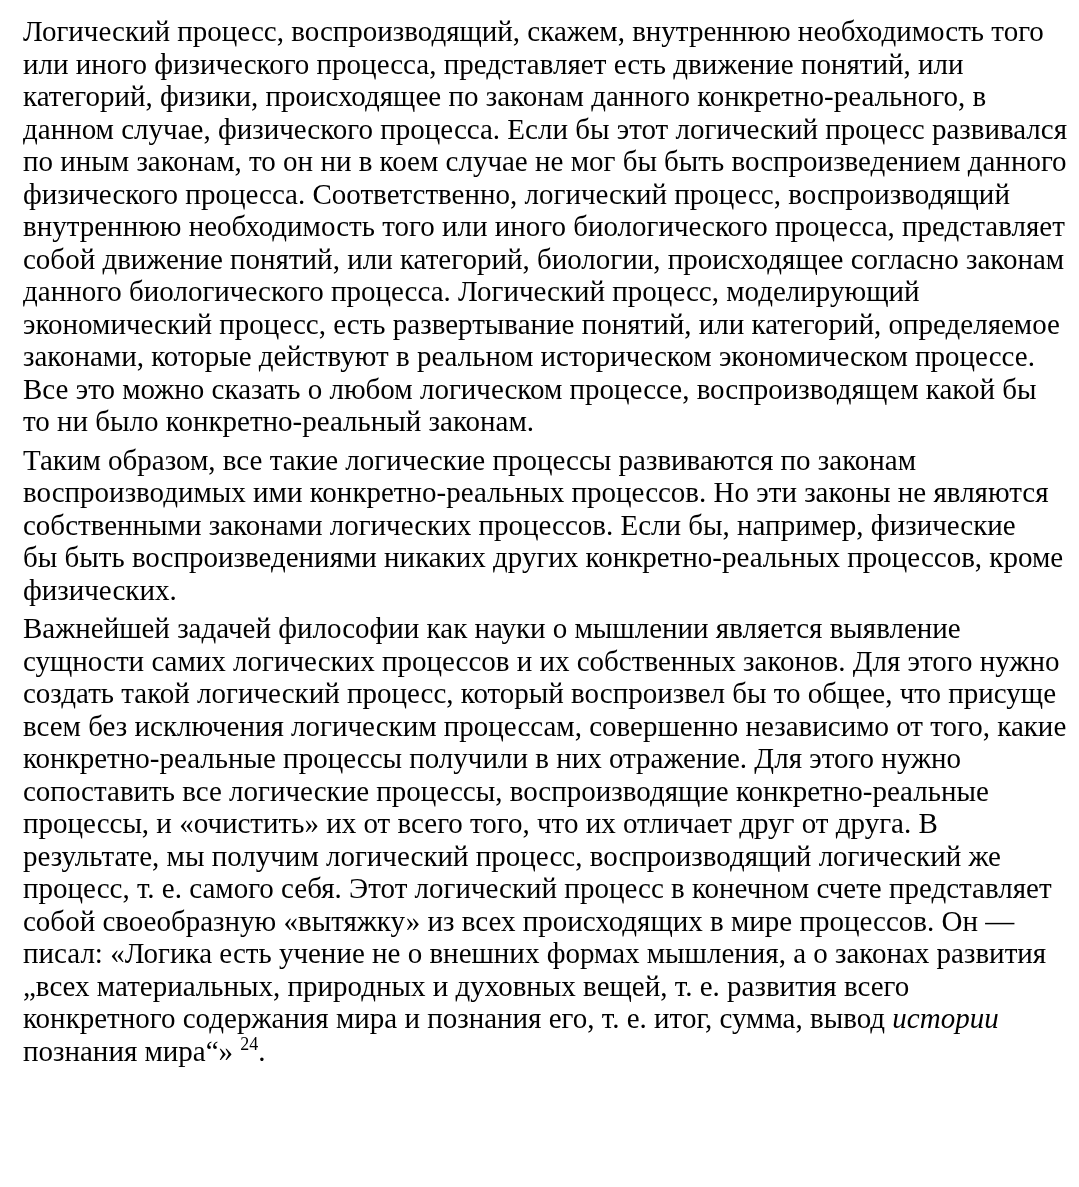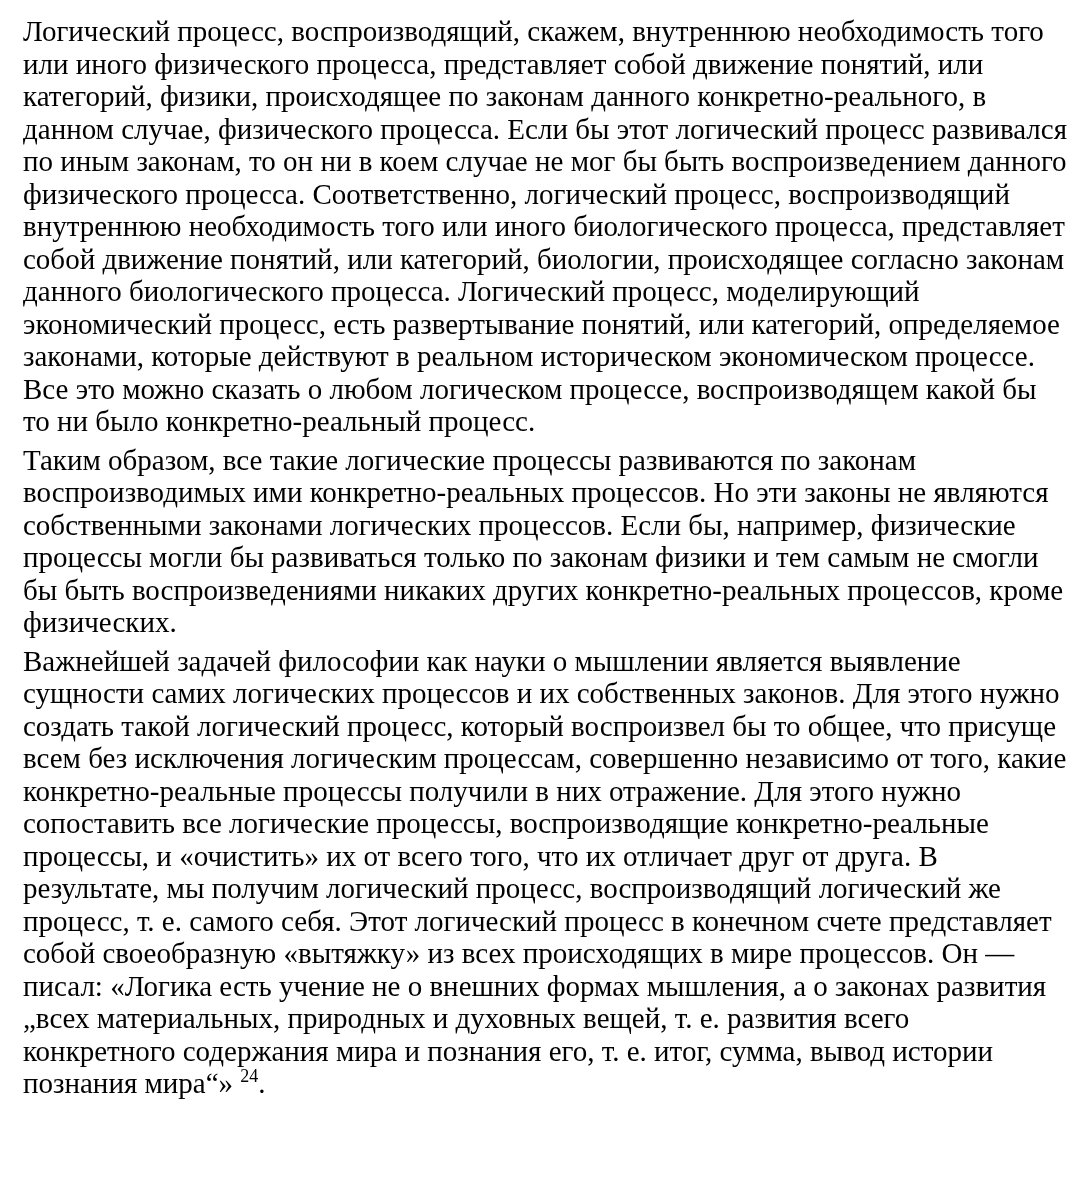--- a/index.html
+++ b/index.html
@@ -20,52 +20,52 @@
     box-sizing: border-box;
   }
   .para + .para {
     margin-top: 6px;
   }
   .line {
     line-height: 32.5px;
     white-space: nowrap;
   }
   .italic {
+    font-style: italic;
   }
   .sup {
     font-size: 0.62em;
     vertical-align: super;
     line-height: 0;
     margin-top: 24px;
   }
 </style>
 </head>
 <body>
 
 <div class="doc" id="document-body">
     <div class="para">
       <div class="line"><span>Логический процесс, воспроизводящий, скажем, внутреннюю необходимость того</span></div>
-      <div class="line"><span>или иного физического процесса, представляет собой движение понятий, или</span></div>
+      <div class="line"><span>или иного физического процесса, представляет есть движение понятий, или</span></div>
       <div class="line"><span>категорий, физики, происходящее по законам данного конкретно-реального, в</span></div>
       <div class="line"><span>данном случае, физического процесса. Если бы этот логический процесс развивался</span></div>
       <div class="line"><span>по иным законам, то он ни в коем случае не мог бы быть воспроизведением данного</span></div>
       <div class="line"><span>физического процесса. Соответственно, логический процесс, воспроизводящий</span></div>
       <div class="line"><span>внутреннюю необходимость того или иного биологического процесса, представляет</span></div>
       <div class="line"><span>собой движение понятий, или категорий, биологии, происходящее согласно законам</span></div>
       <div class="line"><span>данного биологического процесса. Логический процесс, моделирующий</span></div>
       <div class="line"><span>экономический процесс, есть развертывание понятий, или категорий, определяемое</span></div>
       <div class="line"><span>законами, которые действуют в реальном историческом экономическом процессе.</span></div>
       <div class="line"><span>Все это можно сказать о любом логическом процессе, воспроизводящем какой бы</span></div>
-      <div class="line"><span>то ни было конкретно-реальный процесс.</span></div>
+      <div class="line"><span>то ни было конкретно-реальный законам.</span></div>
     </div>
     <div class="para">
       <div class="line"><span>Таким образом, все такие логические процессы развиваются по законам</span></div>
       <div class="line"><span>воспроизводимых ими конкретно-реальных процессов. Но эти законы не являются</span></div>
       <div class="line"><span>собственными законами логических процессов. Если бы, например, физические</span></div>
-      <div class="line"><span>процессы могли бы развиваться только по законам физики и тем самым не смогли</span></div>
       <div class="line"><span>бы быть воспроизведениями никаких других конкретно-реальных процессов, кроме</span></div>
       <div class="line"><span>физических.</span></div>
     </div>
     <div class="para">
       <div class="line"><span>Важнейшей задачей философии как науки о мышлении является выявление</span></div>
       <div class="line"><span>сущности самих логических процессов и их собственных законов. Для этого нужно</span></div>
       <div class="line"><span>создать такой логический процесс, который воспроизвел бы то общее, что присуще</span></div>
       <div class="line"><span>всем без исключения логическим процессам, совершенно независимо от того, какие</span></div>
       <div class="line"><span>конкретно-реальные процессы получили в них отражение. Для этого нужно</span></div>
       <div class="line"><span>сопоставить все логические процессы, воспроизводящие конкретно-реальные</span></div>

